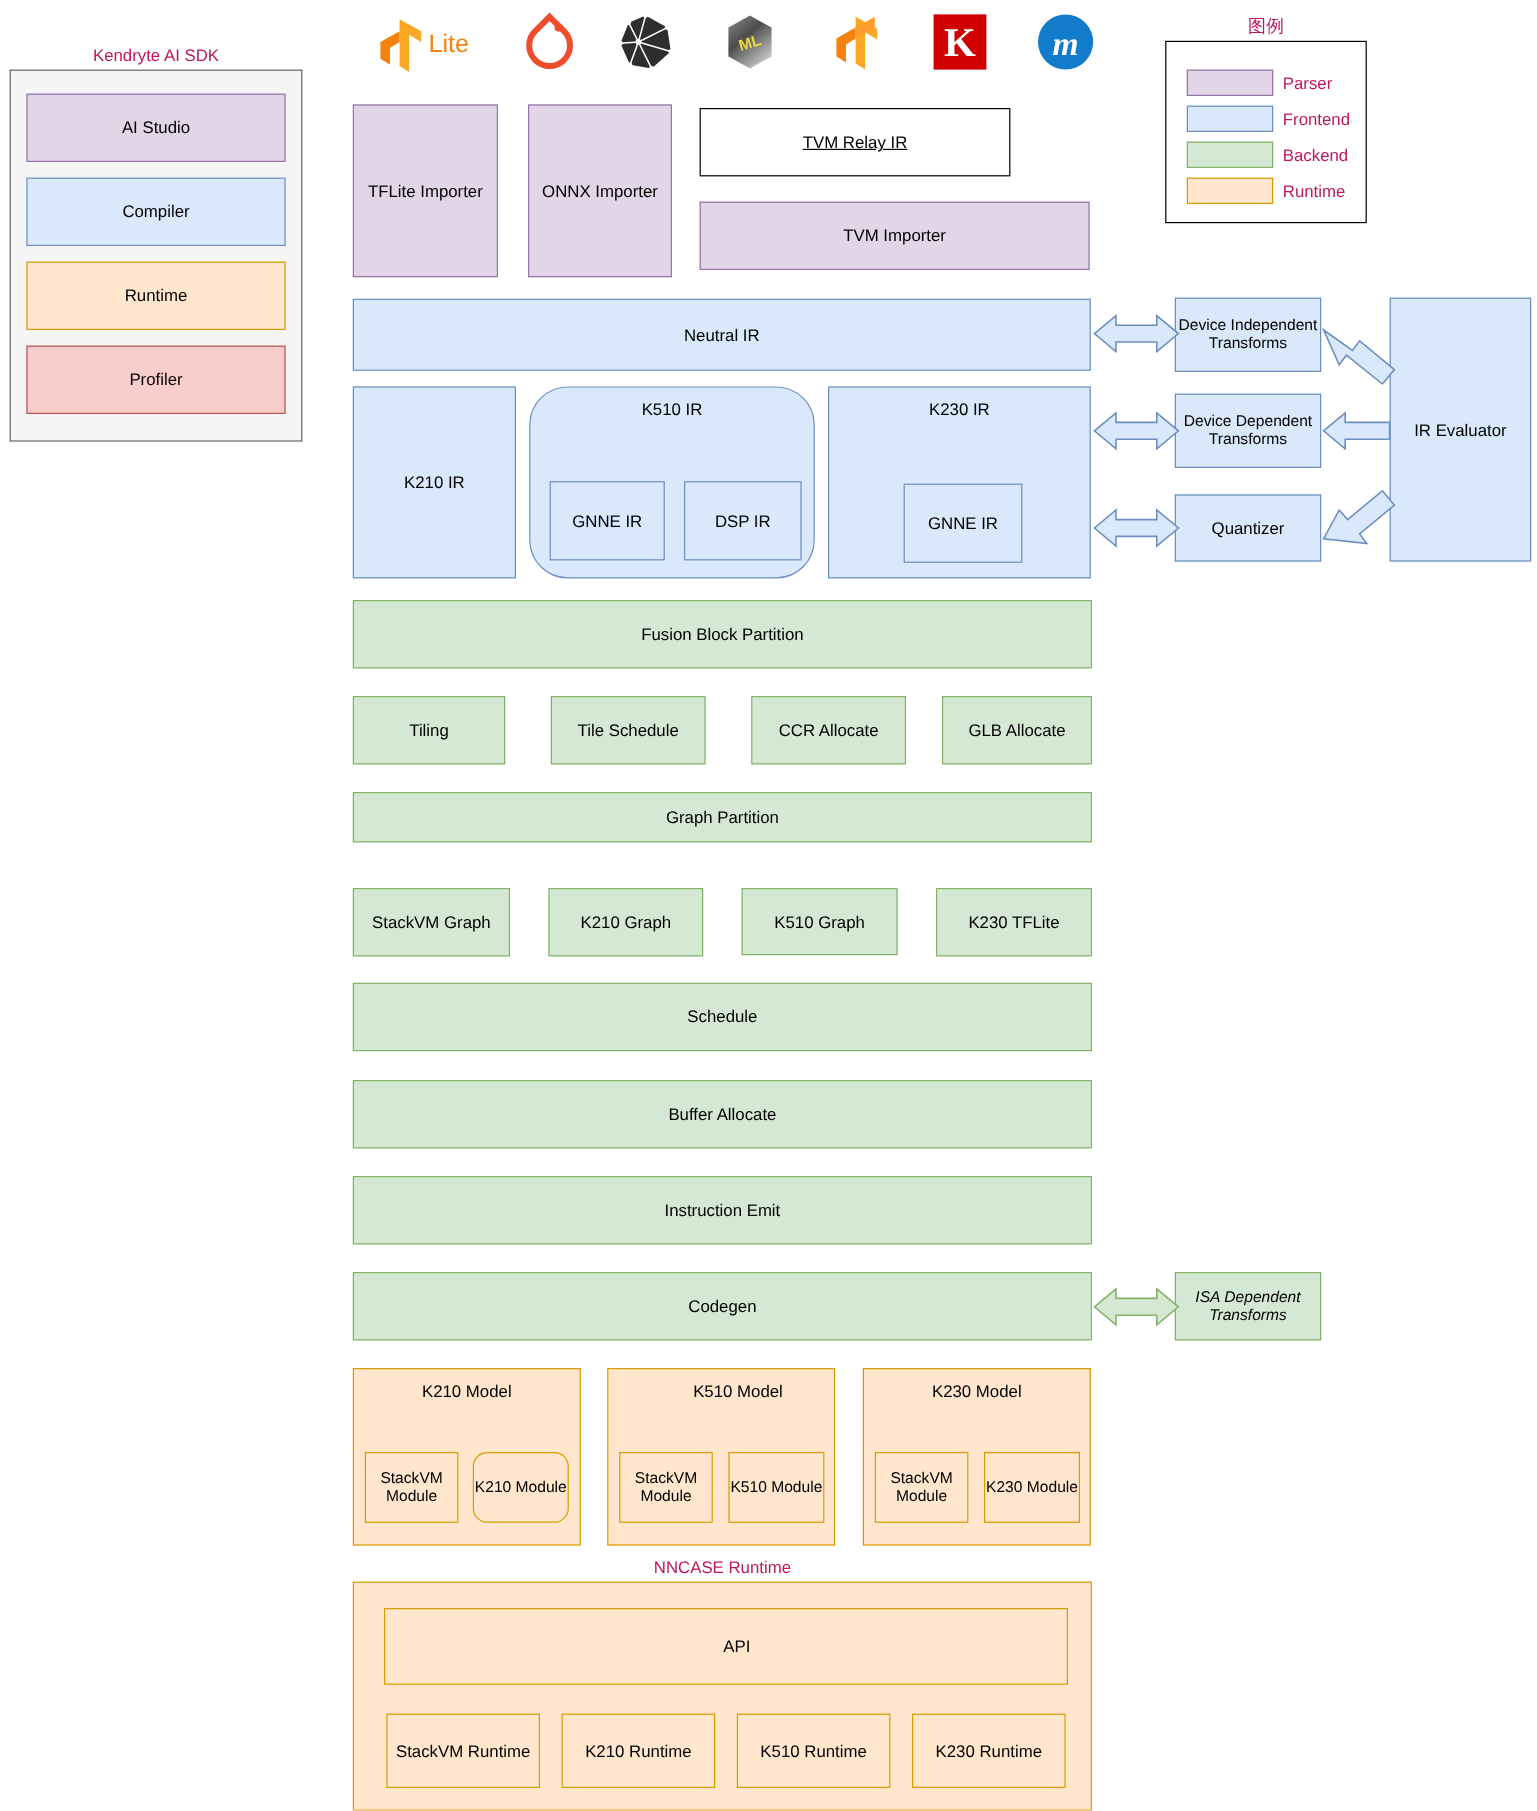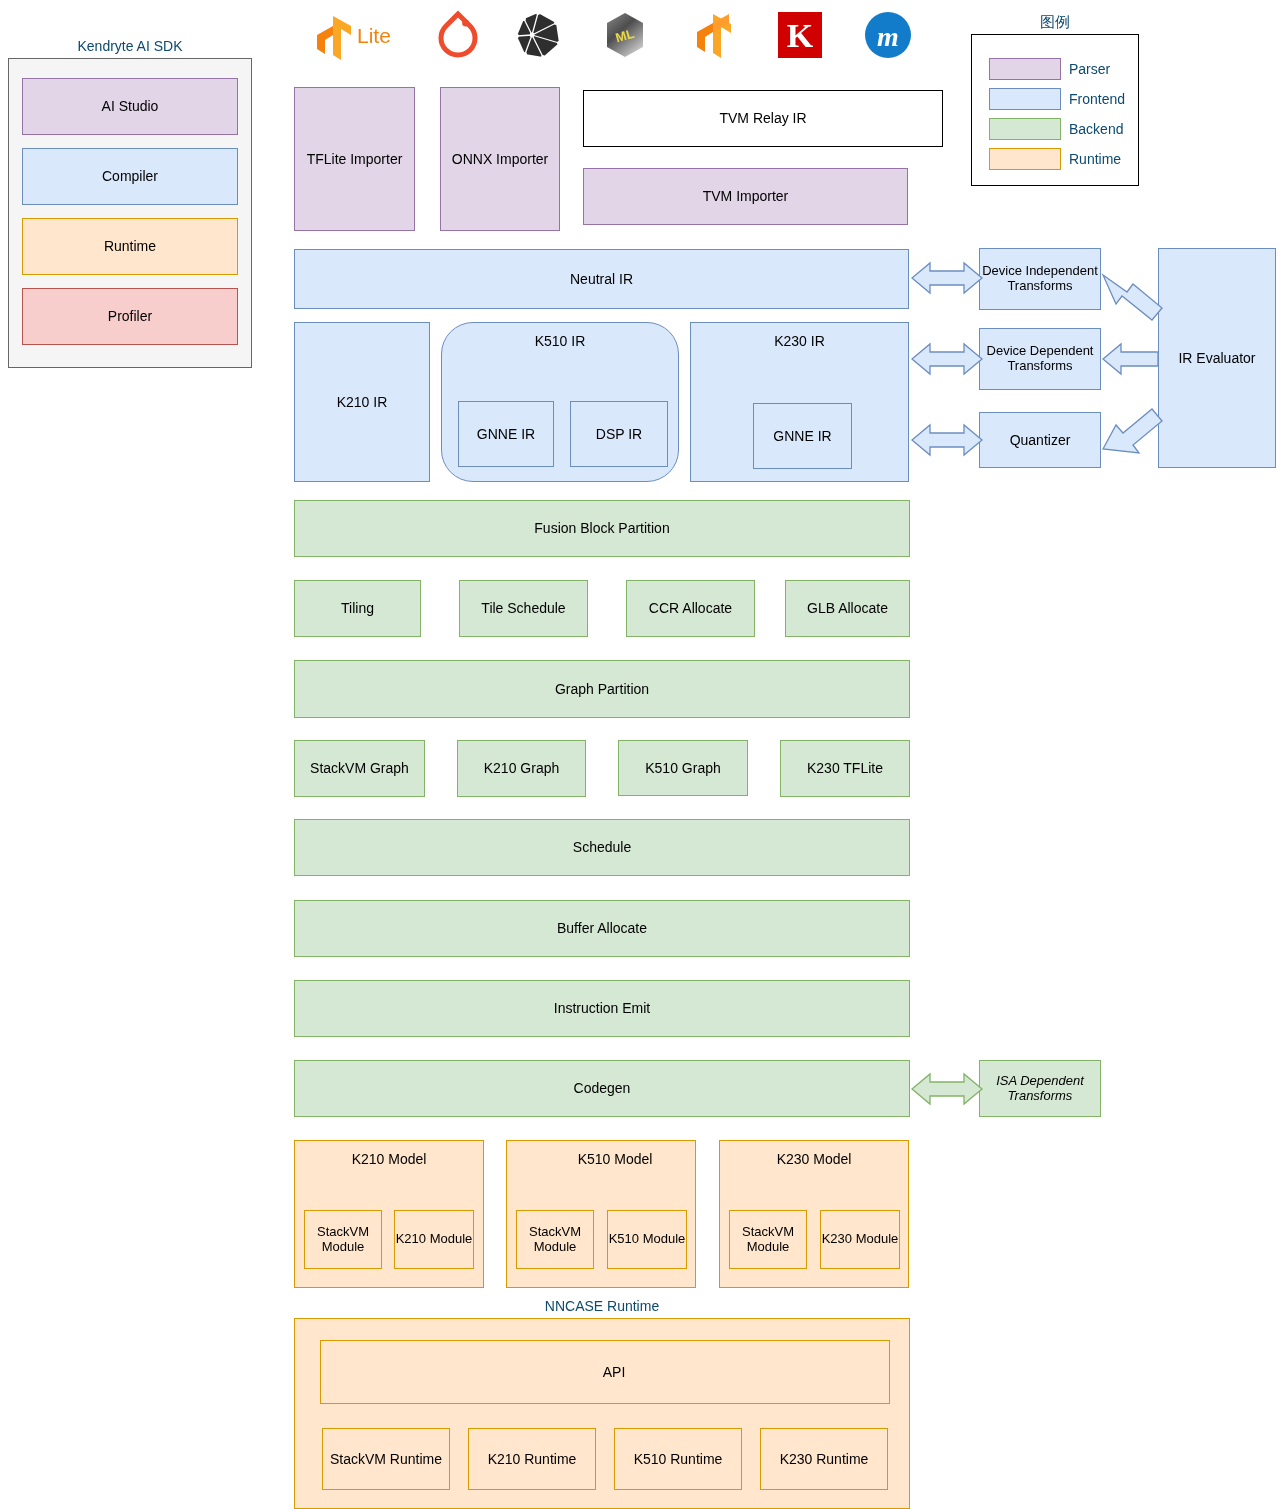--- a/index.html
+++ b/index.html
@@ -34,21 +34,21 @@
     align-items: flex-start;
     padding-top: 10px;
   }
   .lbl {
     position: absolute;
     display: flex;
     align-items: center;
     justify-content: center;
     text-align: center;
     font-size: 14px;
-    color: #0c4a6e;
+    color: #be185d;
   }
 
   
   .parser   { background: #e1d5e7; border-color: #9673a6; }
   .frontend { background: #dae8fc; border-color: #6c8ebf; }
   .backend  { background: #d5e8d4; border-color: #82b366; }
   .runtime  { background: #ffe6cc; border-color: #d79b00; }
   .profiler { background: #f8cecc; border-color: #b85450; }
   .plain    { background: #ffffff; border-color: #000000; }
   .shell    { background: #f5f5f5; border-color: #666666; }
@@ -168,21 +168,21 @@
       <text x="26" y="36" text-anchor="middle" font-family="Liberation Serif, serif" font-size="28" font-style="italic" font-weight="bold" fill="#ffffff">m</text>
     </svg>
   </div>
 
   <div class="box parser" style="left:294px; top:87px; width:121px; height:144px;">
     <span>TFLite Importer</span>
   </div>
   <div class="box parser" style="left:440px; top:87px; width:120px; height:144px;">
     <span>ONNX Importer</span>
   </div>
-  <div class="box plain" style="left:583px; top:90px; width:360px; height:57px;">
+  <div class="box plain" style="left:583px; top:90px; width:259px; height:57px;text-decoration:underline;">
     <span>TVM Relay IR</span>
   </div>
   <div class="box parser" style="left:583px; top:168px; width:325px; height:57px;">
     <span>TVM Importer</span>
   </div>
 
   <div class="box frontend" style="left:294px; top:249px; width:615px; height:60px;">
     <span>Neutral IR</span>
   </div>
 
@@ -230,21 +230,21 @@
   <div class="box backend" style="left:459px; top:580px; width:129px; height:57px;">
     <span>Tile Schedule</span>
   </div>
   <div class="box backend" style="left:626px; top:580px; width:129px; height:57px;">
     <span>CCR Allocate</span>
   </div>
   <div class="box backend" style="left:785px; top:580px; width:125px; height:57px;">
     <span>GLB Allocate</span>
   </div>
 
-  <div class="box backend" style="left:294px; top:660px; width:616px; height:58px;">
+  <div class="box backend" style="left:294px; top:660px; width:616px; height:42px;">
     <span>Graph Partition</span>
   </div>
 
   <div class="box backend" style="left:294px; top:740px; width:131px; height:57px;">
     <span>StackVM Graph</span>
   </div>
   <div class="box backend" style="left:457px; top:740px; width:129px; height:57px;">
     <span>K210 Graph</span>
   </div>
   <div class="box backend" style="left:618px; top:740px; width:130px; height:56px;">
@@ -269,21 +269,21 @@
   <div class="box backend" style="left:979px; top:1060px; width:122px; height:57px; font-size:13px;font-style:italic;">
     <span>ISA Dependent Transforms</span>
   </div>
 
   <div class="box runtime top-label" style="left:294px; top:1140px; width:190px; height:148px;">
     <span style="width:100%;">K210 Model</span>
   </div>
   <div class="box runtime" style="left:304px; top:1210px; width:78px; height:59px; font-size:13px;">
     <span>StackVM Module</span>
   </div>
-  <div class="box runtime" style="left:394px; top:1210px; width:80px; height:59px; font-size:13px;">
+  <div class="box runtime" style="left:394px; top:1210px; width:80px; height:59px; font-size:13px;border-radius:12px;">
     <span>K210 Module</span>
   </div>
 
   <div class="box runtime top-label" style="left:506px; top:1140px; width:190px; height:148px;">
     <span style="width:100%;margin-left:28px;">K510 Model</span>
   </div>
   <div class="box runtime" style="left:516px; top:1210px; width:78px; height:59px; font-size:13px;">
     <span>StackVM Module</span>
   </div>
   <div class="box runtime" style="left:607px; top:1210px; width:80px; height:59px; font-size:13px;">

